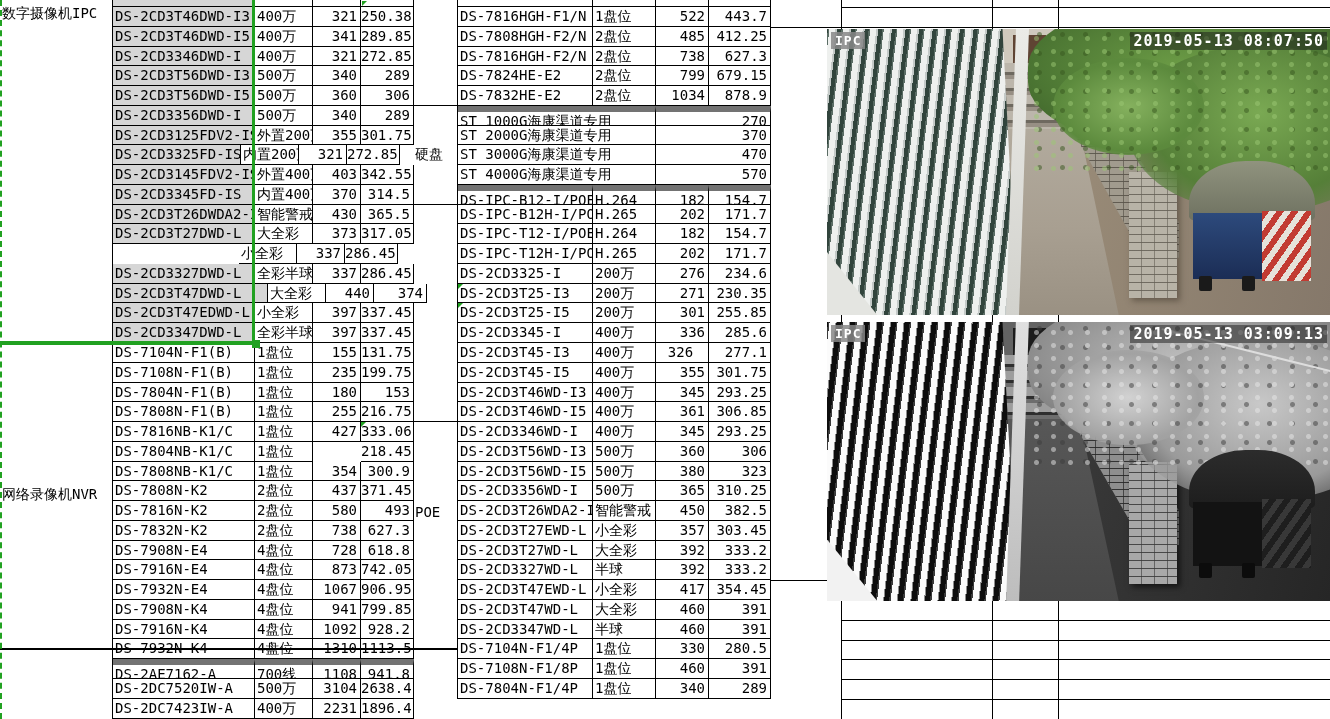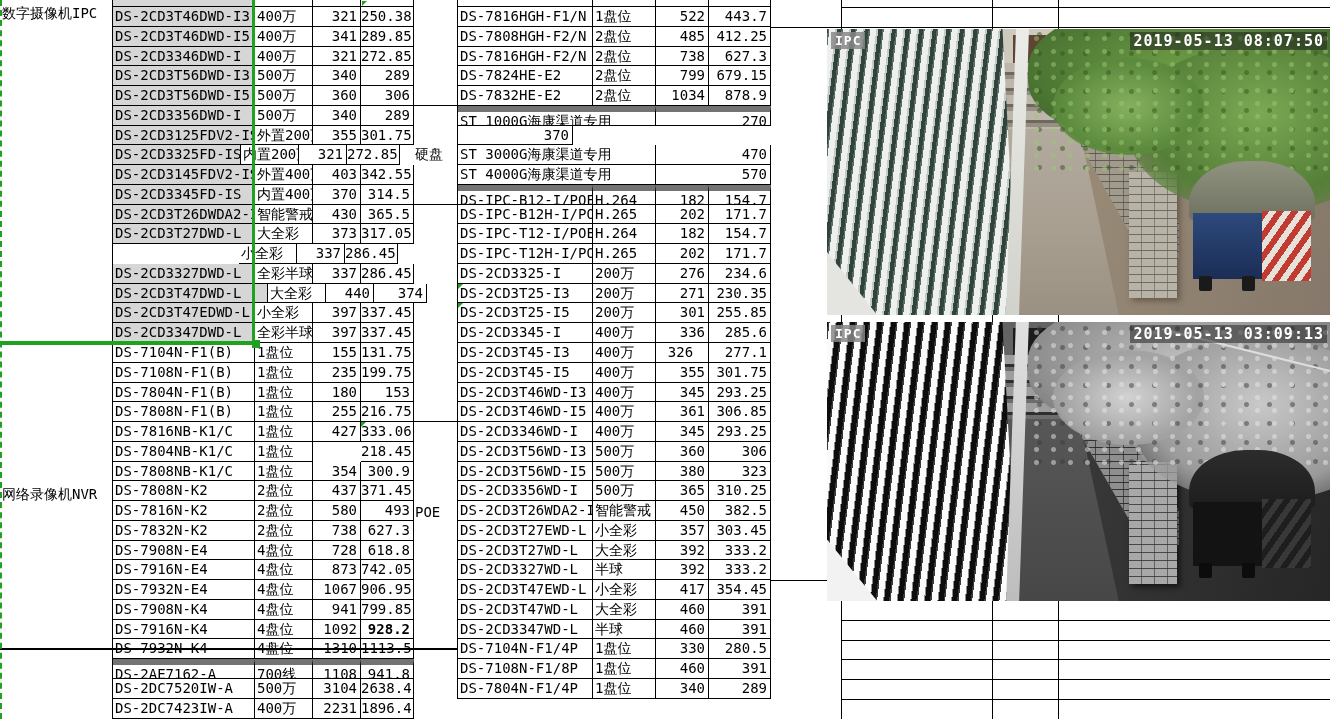--- a/index.html
+++ b/index.html
@@ -349,21 +349,21 @@
     <div class="trow">
       <div class="cell c-model" style="width: 142px;">DS-7908N-K4</div>
       <div class="cell c-spec" style="width: 58px;">4盘位</div>
       <div class="cell c-num" style="width: 48px;">941</div>
       <div class="cell c-num" style="width: 53px;">799.85</div>
     </div>
     <div class="trow">
       <div class="cell c-model" style="width: 142px;">DS-7916N-K4</div>
       <div class="cell c-spec" style="width: 58px;">4盘位</div>
       <div class="cell c-num" style="width: 48px;">1092</div>
-      <div class="cell c-num" style="width: 53px; font-weight: bold;">928.2</div>
+      <div class="cell c-num" style="width: 53px;">928.2</div>
     </div>
     <div class="trow">
       <div class="cell c-model" style="width: 142px;">DS-7932N-K4</div>
       <div class="cell c-spec" style="width: 58px;">4盘位</div>
       <div class="cell c-num" style="width: 48px;">1310</div>
       <div class="cell c-num" style="width: 53px;">1113.5</div>
     </div>
     <div class="trow sect">
       <div class="cell c-model" style="width: 142px;">DS-2AE7162-A</div>
       <div class="cell c-spec" style="width: 58px;">700线</div>
@@ -425,20 +425,21 @@
       <div class="cell c-model" style="width: 135px;">DS-7832HE-E2</div>
       <div class="cell c-spec" style="width: 63px;">2盘位</div>
       <div class="cell c-num" style="width: 53px;">1034</div>
       <div class="cell c-num" style="width: 62px;">878.9</div>
     </div>
     <div class="trow sect">
       <div class="cell c-model" style="width: 198px;">ST 1000G海康渠道专用</div>
       <div class="cell c-num" style="width: 115px;">270</div>
     </div>
     <div class="trow">
+      <div class="cell c-model" style="width: 198px;">ST 2000G海康渠道专用</div>
       <div class="cell c-num" style="width: 115px;">370</div>
     </div>
     <div class="trow">
       <div class="cell c-model" style="width: 198px;">ST 3000G海康渠道专用</div>
       <div class="cell c-num" style="width: 115px;">470</div>
     </div>
     <div class="trow">
       <div class="cell c-model" style="width: 198px;">ST 4000G海康渠道专用</div>
       <div class="cell c-num" style="width: 115px;">570</div>
     </div>

